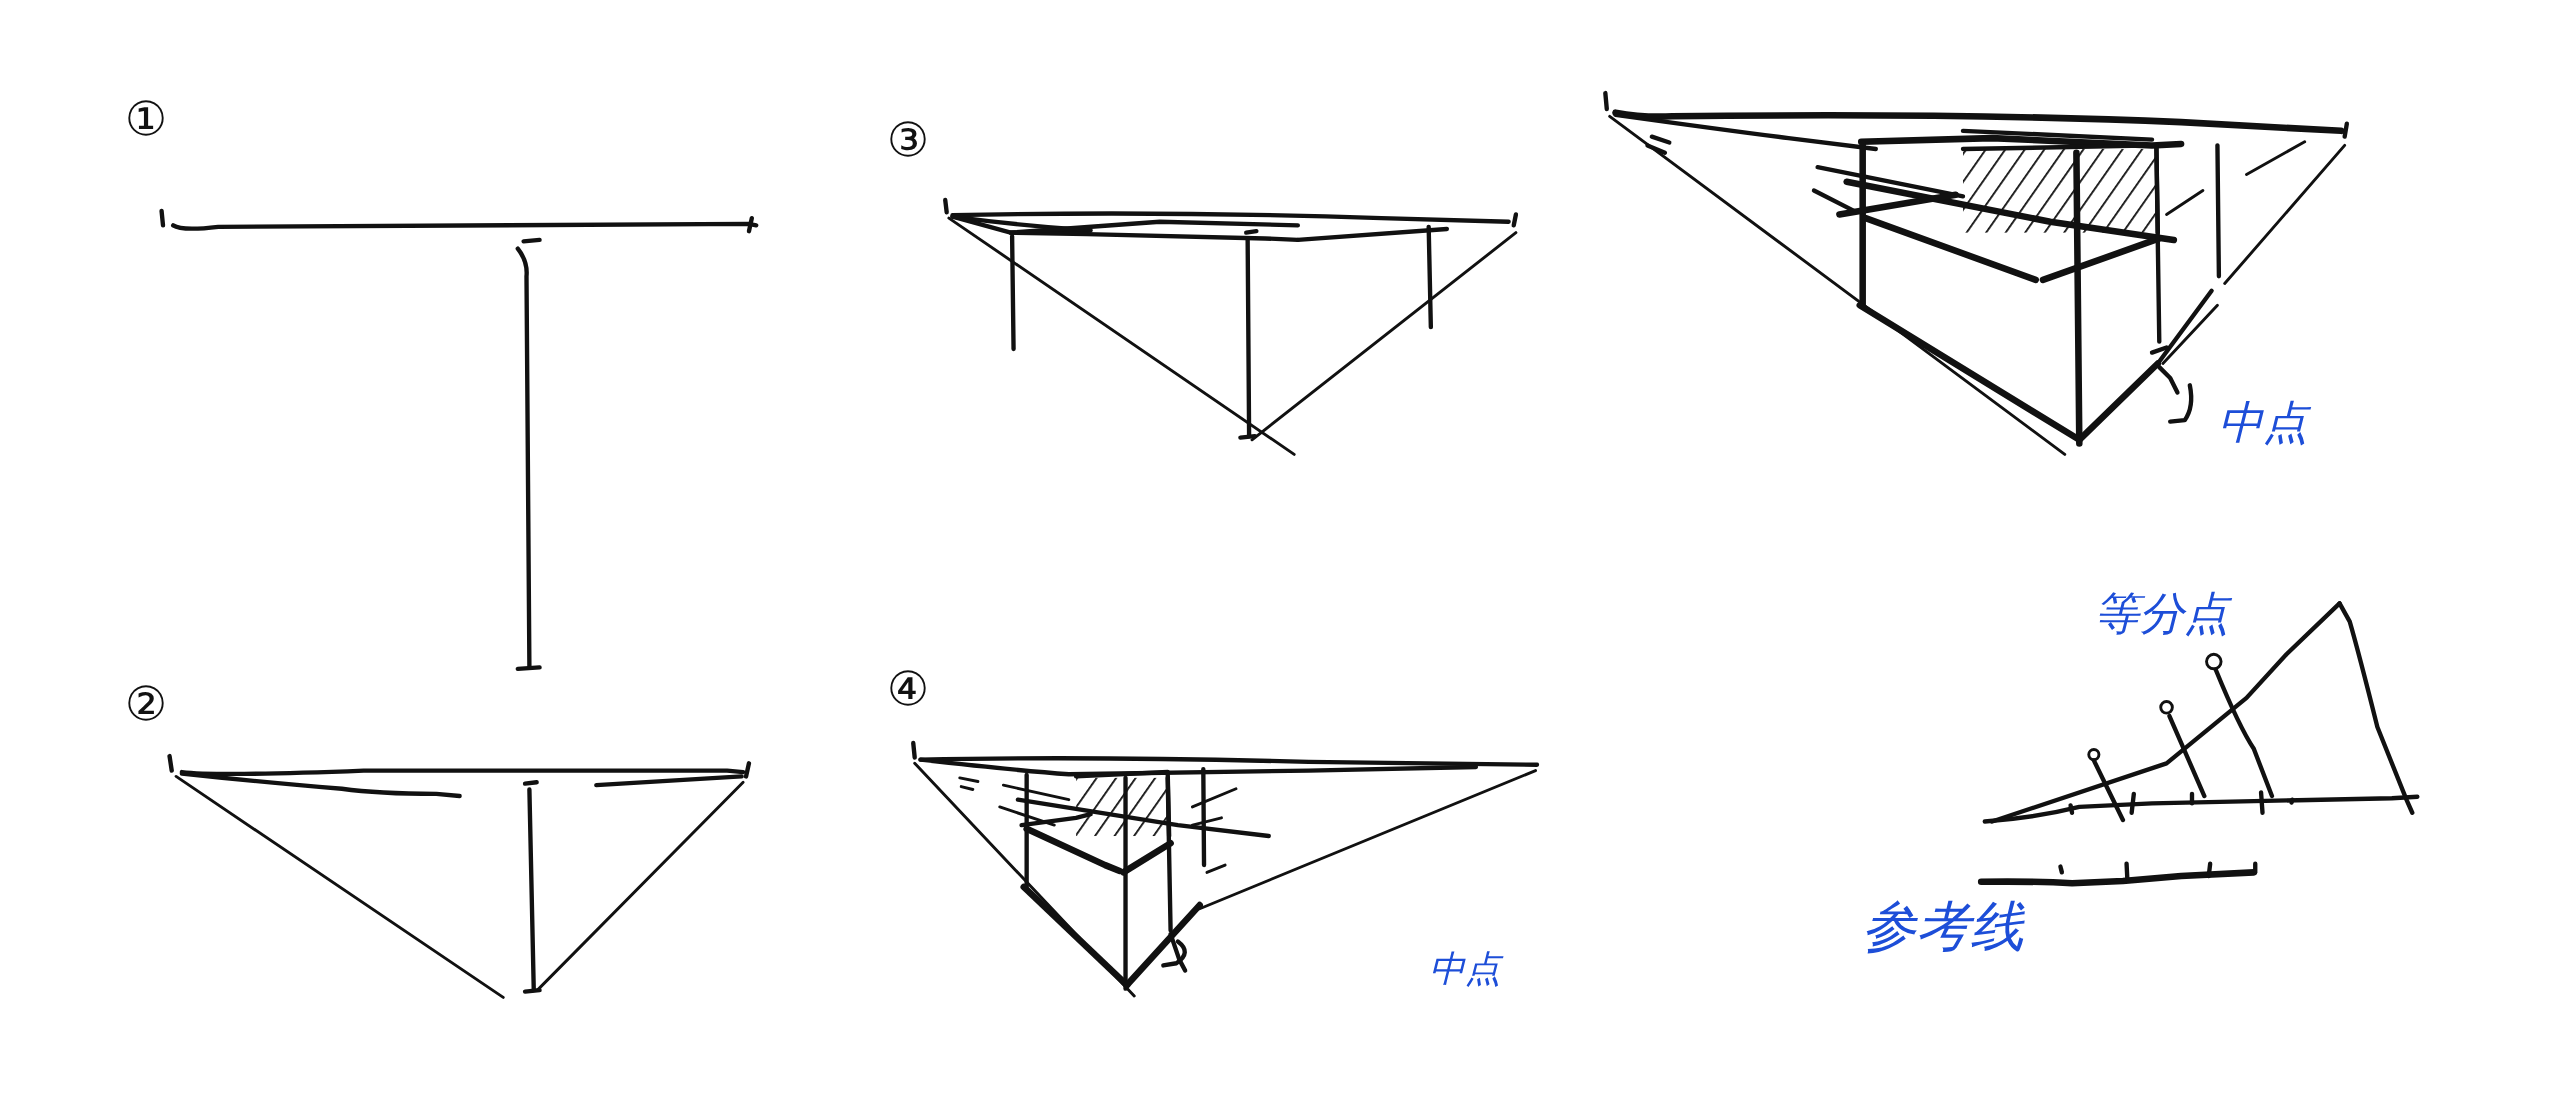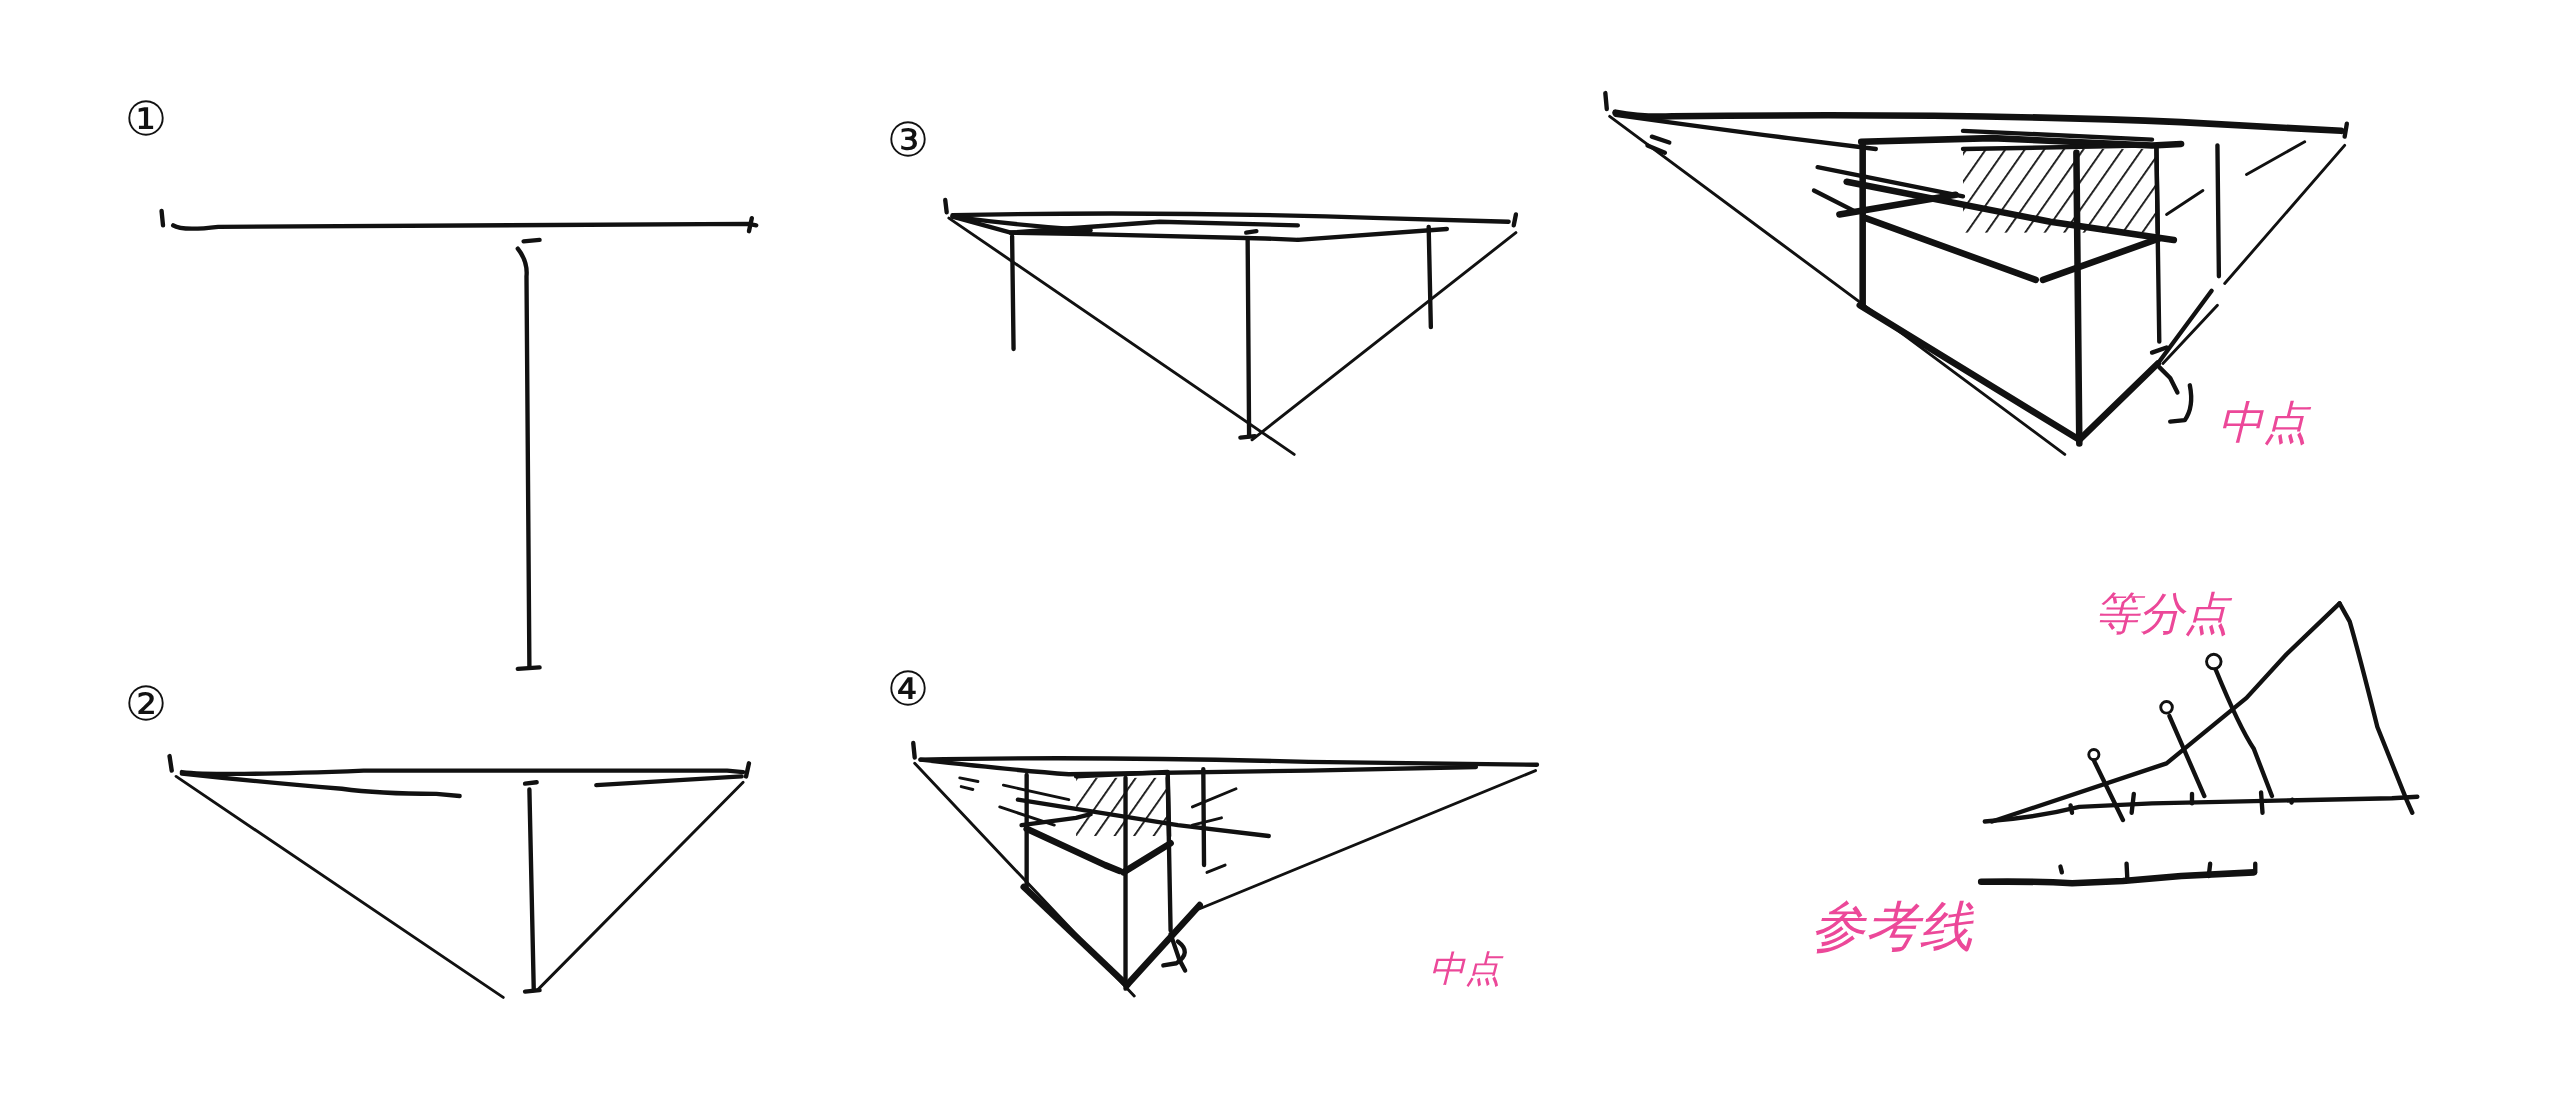--- a/index.html
+++ b/index.html
@@ -4,21 +4,21 @@
 <style>
   html, body { margin:0; padding:0; background:#ffffff; }
   body { width:2576px; height:1113px; position:relative; overflow:hidden;
          font-family:"DejaVu Sans", sans-serif; }
   svg.sketch { position:absolute; left:0; top:0; width:2576px; height:1113px; }
   .ink { stroke:#111; fill:none; stroke-linecap:round; stroke-linejoin:round; }
   .thin { stroke-width:4; }
   .med { stroke-width:6; }
   .bold { stroke-width:9; }
   .hatch { stroke:#111; stroke-width:5; }
-  .label { position:absolute; color:#ec4899; white-space:nowrap; }
+  .label { position:absolute; color:#1d4ed8; white-space:nowrap; }
   .step-num { position:absolute; font-size:47px; line-height:47px; color:#111; }
   .hand { font-family:"DejaVu Serif", serif; font-size:45px; font-style:italic; }
   .hand-sm { font-family:"DejaVu Serif", serif; font-size:36px; font-style:italic; }
 </style>
 </head>
 <body>
 
 <svg class="sketch" viewBox="0 0 3543 1531" xmlns="http://www.w3.org/2000/svg">
   <defs>
     <pattern id="hatchPat" patternUnits="userSpaceOnUse" width="22" height="22" patternTransform="rotate(35)">
@@ -150,14 +150,14 @@
 </svg>
 
 <div class="step-num" style="left:125px; top:95px;">①</div>
 <div class="step-num" style="left:125px; top:680px;">②</div>
 <div class="step-num" style="left:887px; top:116px;">③</div>
 <div class="step-num" style="left:887px; top:665px;">④</div>
 
 <div class="label hand-sm" style="left:1429px; top:945px;">中点</div>
 <div class="label hand" style="left:2218px; top:393px;">中点</div>
 <div class="label hand" style="left:2094px; top:584px;">等分点</div>
-<div class="label hand" style="left:1811px; top:891px; font-size:54px;">参考线</div>
+<div class="label hand" style="left:1862px; top:891px; font-size:54px;">参考线</div>
 
 
 </body></html>

